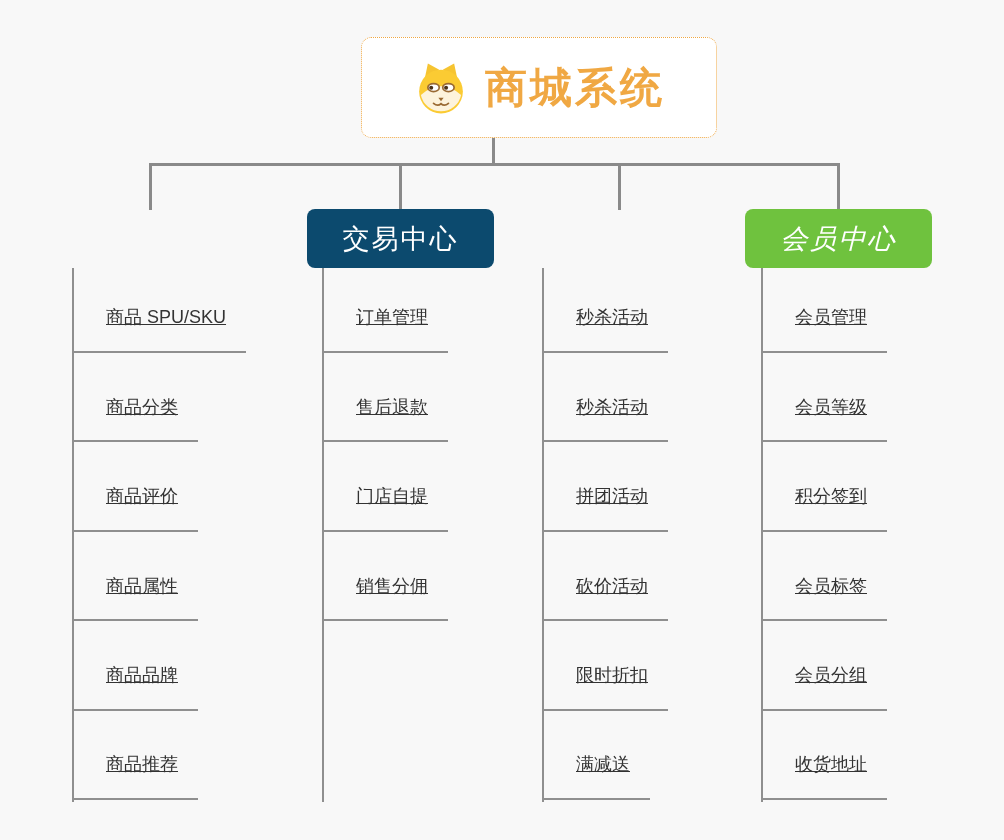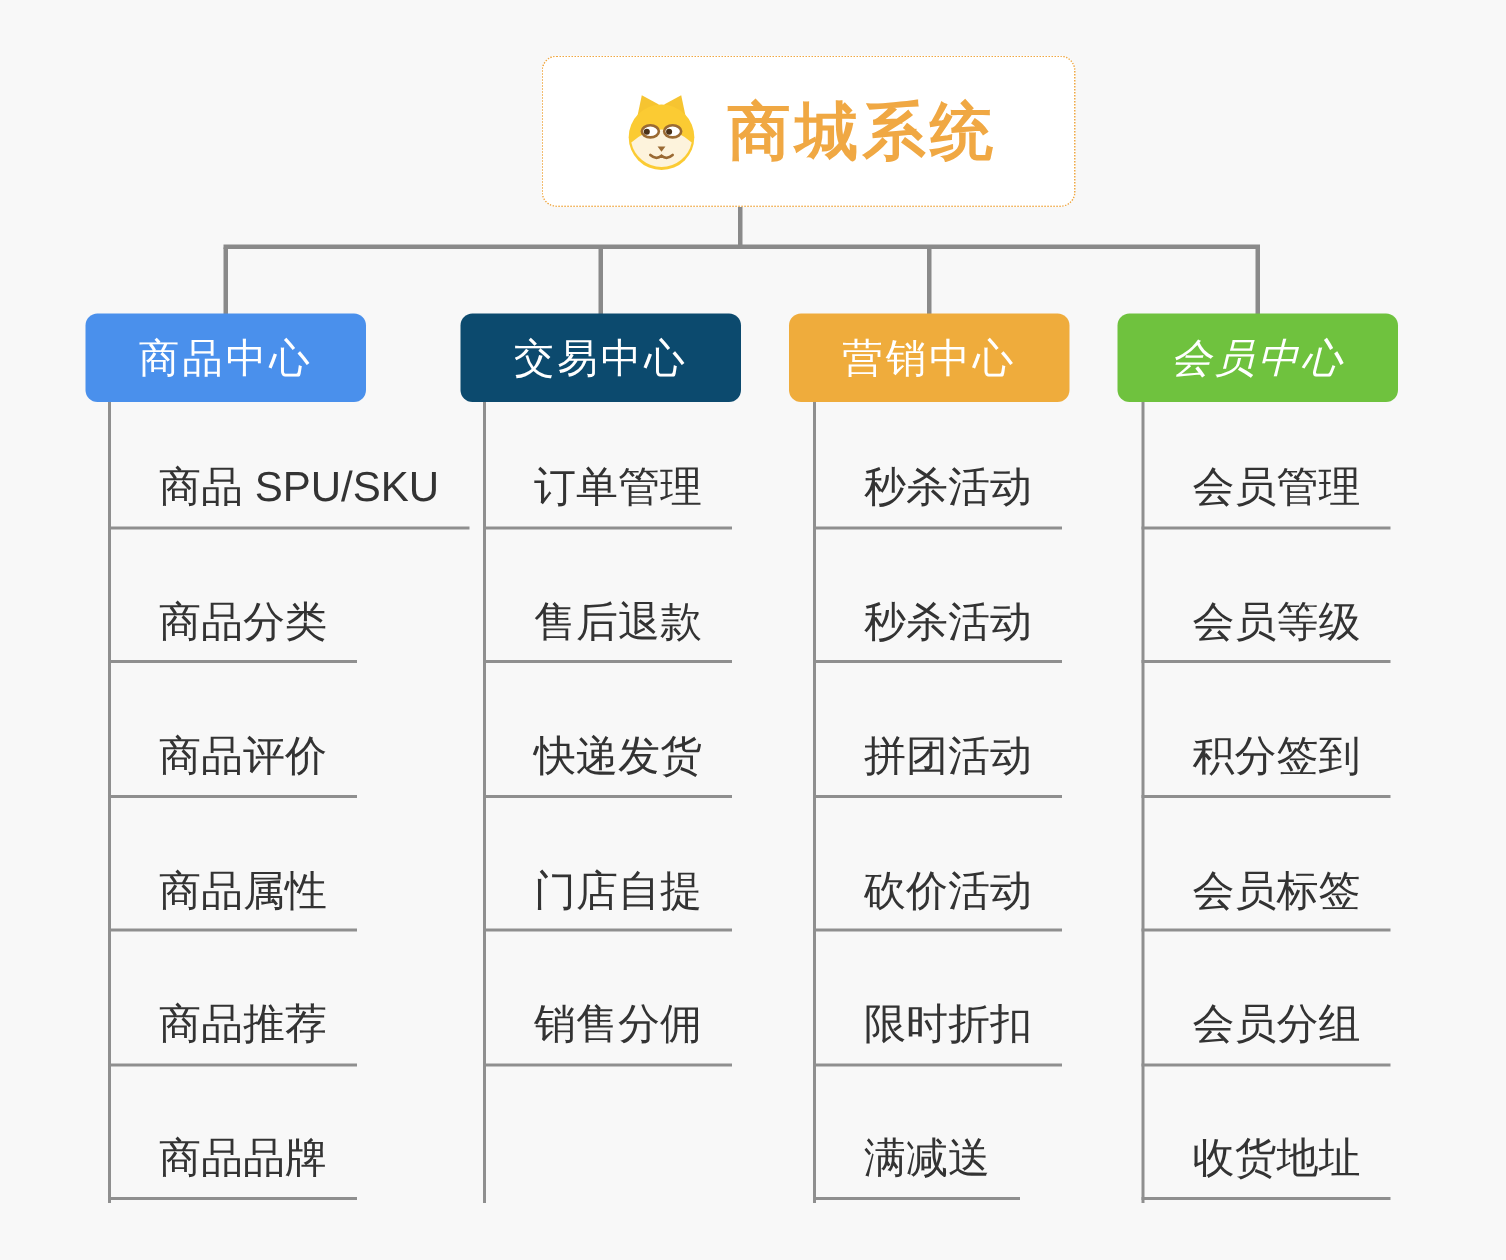--- a/index.html
+++ b/index.html
@@ -49,23 +49,23 @@
   
   .column{position:absolute;top:268px;width:250px;}
   .c1{left:72px;}
   .c2{left:322px;}
   .c3{left:542px;}
   .c4{left:761px;}
   .item{height:89.4px;display:flex;align-items:flex-end;}
   .item:first-child{height:85px;}
   .item-label{
     display:inline-block;white-space:nowrap;
-    padding:0 20px 9px 34px;
+    padding:0 20px 22px 34px;
     border-bottom:2px solid #8f8f8f;
-    font-size:28px;color:#333333;line-height:1.2;
+    font-size:18px;color:#333333;line-height:1.2;text-decoration:underline;
   }
 </style>
 </head>
 <body>
 
 <div class="canvas">
 
   <div class="root-node">
     <svg class="dog-icon" viewBox="0 0 64 64" aria-hidden="true">
       <path d="M13 23 L17 4 L30 11 Z" fill="#f6c431"></path>
@@ -82,23 +82,21 @@
     <span class="root-title">商城系统</span>
   </div>
 
   <div class="line root-stub"></div>
   <div class="line hbar"></div>
   <div class="line drop drop1"></div>
   <div class="line drop drop2"></div>
   <div class="line drop drop3"></div>
   <div class="line drop drop4"></div>
 
-  <div class="branch-box bx1" style="background: rgb(74, 144, 236);">商品中心</div>
   <div class="branch-box bx2" style="background: #0c4a6e;">交易中心</div>
-  <div class="branch-box bx3" style="background: rgb(239, 172, 60);">营销中心</div>
   <div class="branch-box bx4" style="background: rgb(111, 194, 62);">会员中心</div>
 
   <div class="trunk tr1"></div>
   <div class="trunk tr2"></div>
   <div class="trunk tr3"></div>
   <div class="trunk tr4"></div>
 
   <div class="column c1">
     <div class="item">
         <span class="item-label">商品 SPU/SKU</span>
@@ -106,36 +104,33 @@
     <div class="item">
         <span class="item-label">商品分类</span>
       </div>
     <div class="item">
         <span class="item-label">商品评价</span>
       </div>
     <div class="item">
         <span class="item-label">商品属性</span>
       </div>
     <div class="item">
-        <span class="item-label">商品推荐</span>
+        <span class="item-label">商品品牌</span>
       </div>
     <div class="item">
-        <span class="item-label">商品品牌</span>
+        <span class="item-label">商品推荐</span>
       </div>
   </div>
 
   <div class="column c2">
     <div class="item">
         <span class="item-label">订单管理</span>
       </div>
     <div class="item">
         <span class="item-label">售后退款</span>
-      </div>
-    <div class="item">
-        <span class="item-label">快递发货</span>
       </div>
     <div class="item">
         <span class="item-label">门店自提</span>
       </div>
     <div class="item">
         <span class="item-label">销售分佣</span>
       </div>
   </div>
 
   <div class="column c3">

